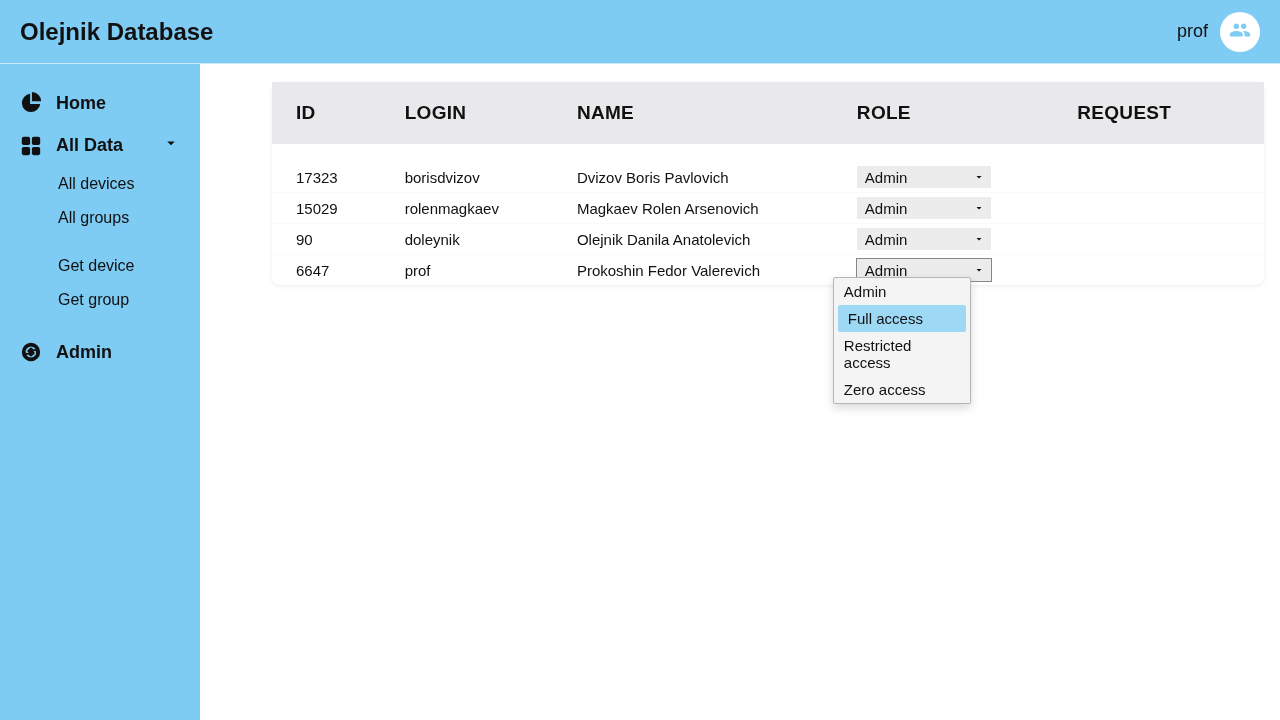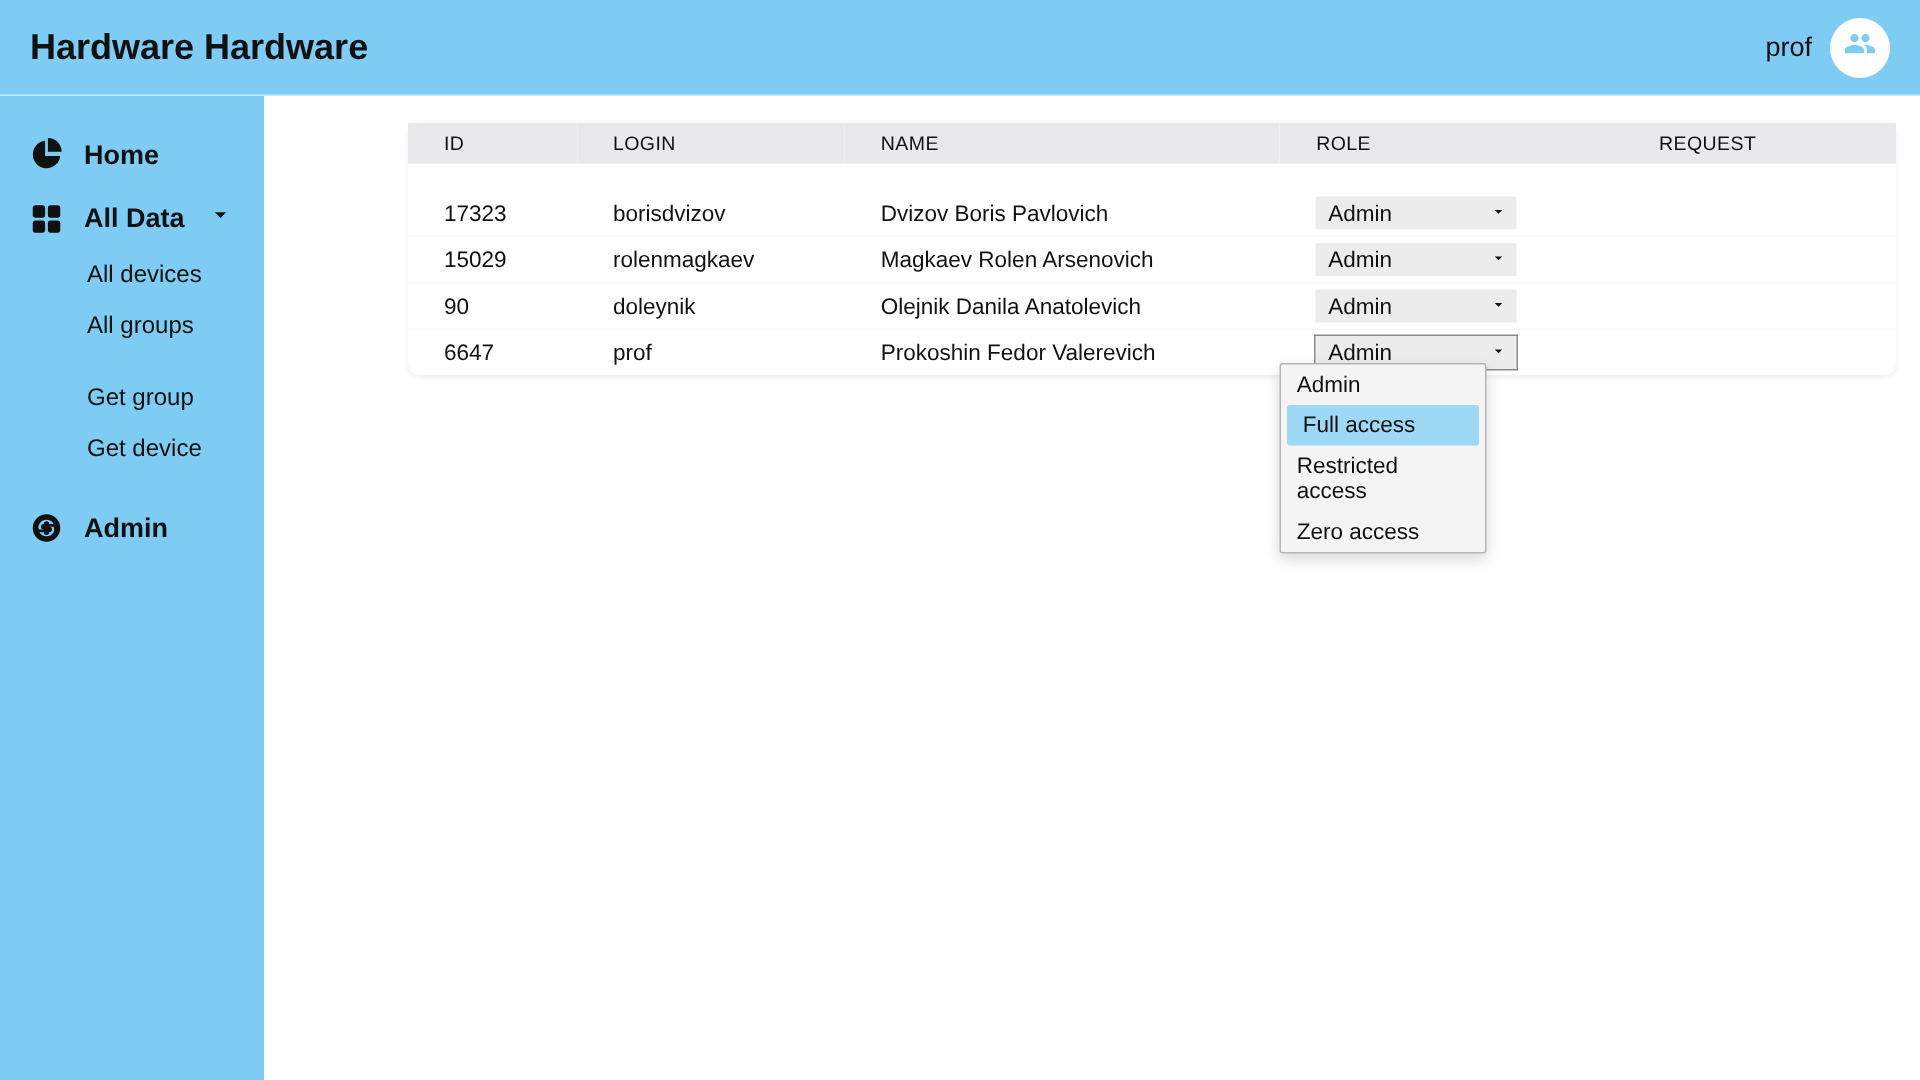--- a/index.html
+++ b/index.html
@@ -24,21 +24,21 @@
   .user-area{display:flex;align-items:center;gap:12px;}
   .username{font-size:18px;}
   .avatar{
     width:40px;height:40px;border-radius:50%;
     background:#fff;display:flex;align-items:center;justify-content:center;
   }
   .avatar svg{width:22px;height:22px;fill:var(--sky);}
 
   
   .sidebar{
-    position:absolute;top:64px;left:0;bottom:0;width:176px;
+    position:absolute;top:64px;left:0;bottom:0;width:200px;
     background:var(--sky);padding:18px 12px;
   }
   .nav-item{
     display:flex;align-items:center;gap:14px;
     padding:10px 8px;font-size:18px;font-weight:600;cursor:pointer;
   }
   .nav-item .chev{margin-left:auto;}
   .nav-sub{
     padding:8px 8px 8px 46px;font-size:16px;font-weight:400;cursor:pointer;
   }
@@ -53,22 +53,22 @@
     padding:18px 16px 18px 48px;
   }
   .card{
     background:#fff;border-radius:8px;
     box-shadow:0 1px 4px rgba(0,0,0,0.08);
     overflow:visible;
   }
   table{width:100%;border-collapse:collapse;}
   thead th{
     background:var(--header-grey);
-    text-align:left;font-size:13px;font-weight:400;
-    padding:6px 24px;letter-spacing:0.3px;
+    text-align:left;font-size:19px;font-weight:700;
+    padding:20px 24px;letter-spacing:0.3px;
   }
   thead th.request{text-align:left;padding-right:56px;}
   tbody td{
     padding:4px 24px;font-size:15px;
     border-top:1px solid rgba(0,0,0,0.02);
   }
   tbody tr:first-child td{border-top:none;padding-top:22px;}
   .role-cell{position:relative;}
   .select{
     display:inline-flex;align-items:center;justify-content:space-between;
@@ -87,21 +87,21 @@
   }
   .dropdown .opt{
     padding:5px 10px;font-size:15px;cursor:pointer;
   }
   .dropdown .opt.highlight{background:var(--highlight);border-radius:2px;margin:0 4px;}
 </style>
 </head>
 <body>
 
 <div class="topbar">
-  <div class="app-title">Hardware Hardware</div>
+  <div class="app-title">Olejnik Database</div>
   <div class="user-area">
     <span class="username">prof</span>
     <span class="avatar">
       <span>
         <svg viewBox="0 0 24 24">
             <path d="M16 11c1.66 0 3-1.34 3-3s-1.34-3-3-3-3 1.34-3 3 1.34 3 3 3zm-8 0c1.66 0 3-1.34 3-3S9.66 5 8 5 5 6.34 5 8s1.34 3 3 3zm0 2c-2.33 0-7 1.17-7 3.5V19h14v-2.5C15 14.17 10.33 13 8 13zm8 0c-.29 0-.62.02-.97.05 1.16.84 1.97 1.97 1.97 3.45V19h6v-2.5c0-2.33-4.67-3.5-7-3.5z"></path>
           </svg>
       </span>
     </span>
   </div>
@@ -133,22 +133,22 @@
       <svg viewBox="0 0 24 24">
           <path d="M7 10l5 5 5-5z"></path>
         </svg>
     </span>
   </div>
   <div class="nav-sub">All devices</div>
   <div class="nav-sub">All groups</div>
 
   <div class="nav-group-spacer"></div>
 
+  <div class="nav-sub">Get device</div>
   <div class="nav-sub">Get group</div>
-  <div class="nav-sub">Get device</div>
 
   <div class="nav-group-spacer"></div>
 
   <div class="nav-item">
     <span class="icon">
       <svg viewBox="0 0 24 24">
           <path d="M12 2a10 10 0 1 0 0 20 10 10 0 0 0 0-20zm0 4a6 6 0 0 1 5.2 3H14a2 2 0 0 0-4 0H6.8A6 6 0 0 1 12 6zm-6 6a6 6 0 0 1 .8-3H10a2 2 0 0 0 0 4H6.8A6 6 0 0 1 6 12zm6 6a6 6 0 0 1-5.2-3H10a2 2 0 0 0 4 0h3.2A6 6 0 0 1 12 18zm5.2-3H14a2 2 0 0 0 0-4h3.2a6 6 0 0 1 0 4z"></path>
         </svg>
     </span>
     <span>Admin</span>

